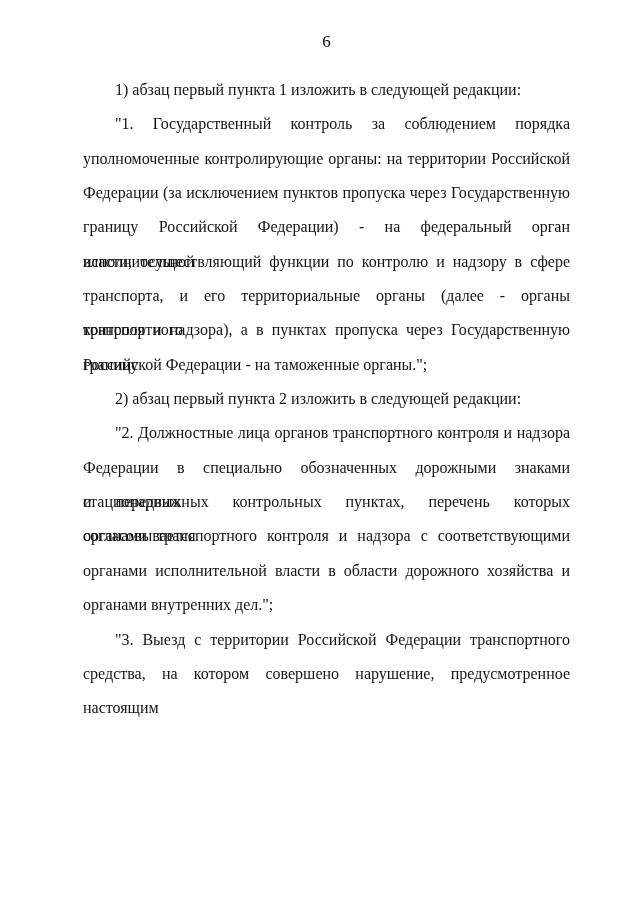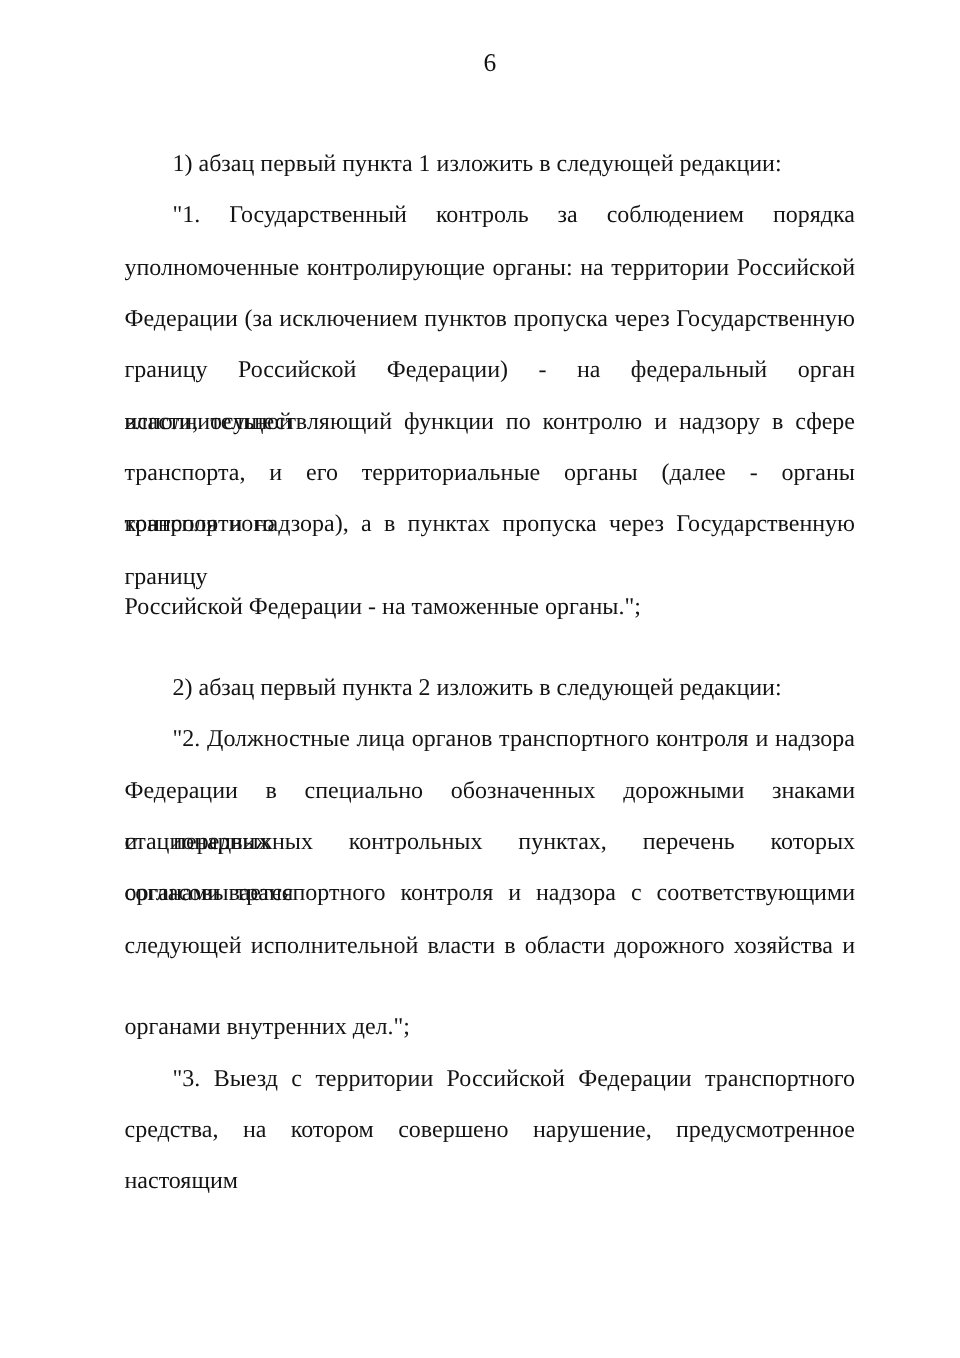--- a/index.html
+++ b/index.html
@@ -41,21 +41,20 @@
     text-align: justify;
     text-align-last: justify;
     color: #141414;
   }
   .line.first-line {
     text-indent: 32px;
   }
   .line.last-line {
     text-align: left;
     text-align-last: left;
-    margin-top: 20px;
   }
 </style>
 </head>
 <body>
 
 <div class="page">
   <div class="page-number">6</div>
   <div class="text-block" id="document-body">
       <div class="line first-line last-line">1) абзац первый пункта 1 изложить в следующей редакции:</div>
       <div class="line first-line">"1. Государственный контроль за соблюдением порядка</div>
@@ -64,18 +63,18 @@
       <div class="line">границу Российской Федерации) - на федеральный орган исполнительной</div>
       <div class="line">власти, осуществляющий функции по контролю и надзору в сфере</div>
       <div class="line">транспорта, и его территориальные органы (далее - органы транспортного</div>
       <div class="line">контроля и надзора), а в пунктах пропуска через Государственную границу</div>
       <div class="line last-line">Российской Федерации - на таможенные органы.";</div>
       <div class="line first-line last-line">2) абзац первый пункта 2 изложить в следующей редакции:</div>
       <div class="line first-line">"2. Должностные лица органов транспортного контроля и надзора</div>
       <div class="line">Федерации в специально обозначенных дорожными знаками стационарных</div>
       <div class="line">и передвижных контрольных пунктах, перечень которых согласовывается</div>
       <div class="line">органами транспортного контроля и надзора с соответствующими</div>
-      <div class="line">следующей исполнительной власти в области дорожного хозяйства и</div>
+      <div class="line">органами исполнительной власти в области дорожного хозяйства и</div>
       <div class="line last-line">органами внутренних дел.";</div>
       <div class="line first-line">"3. Выезд с территории Российской Федерации транспортного</div>
       <div class="line">средства, на котором совершено нарушение, предусмотренное настоящим</div>
     </div>
 </div>
 
 </body></html>

